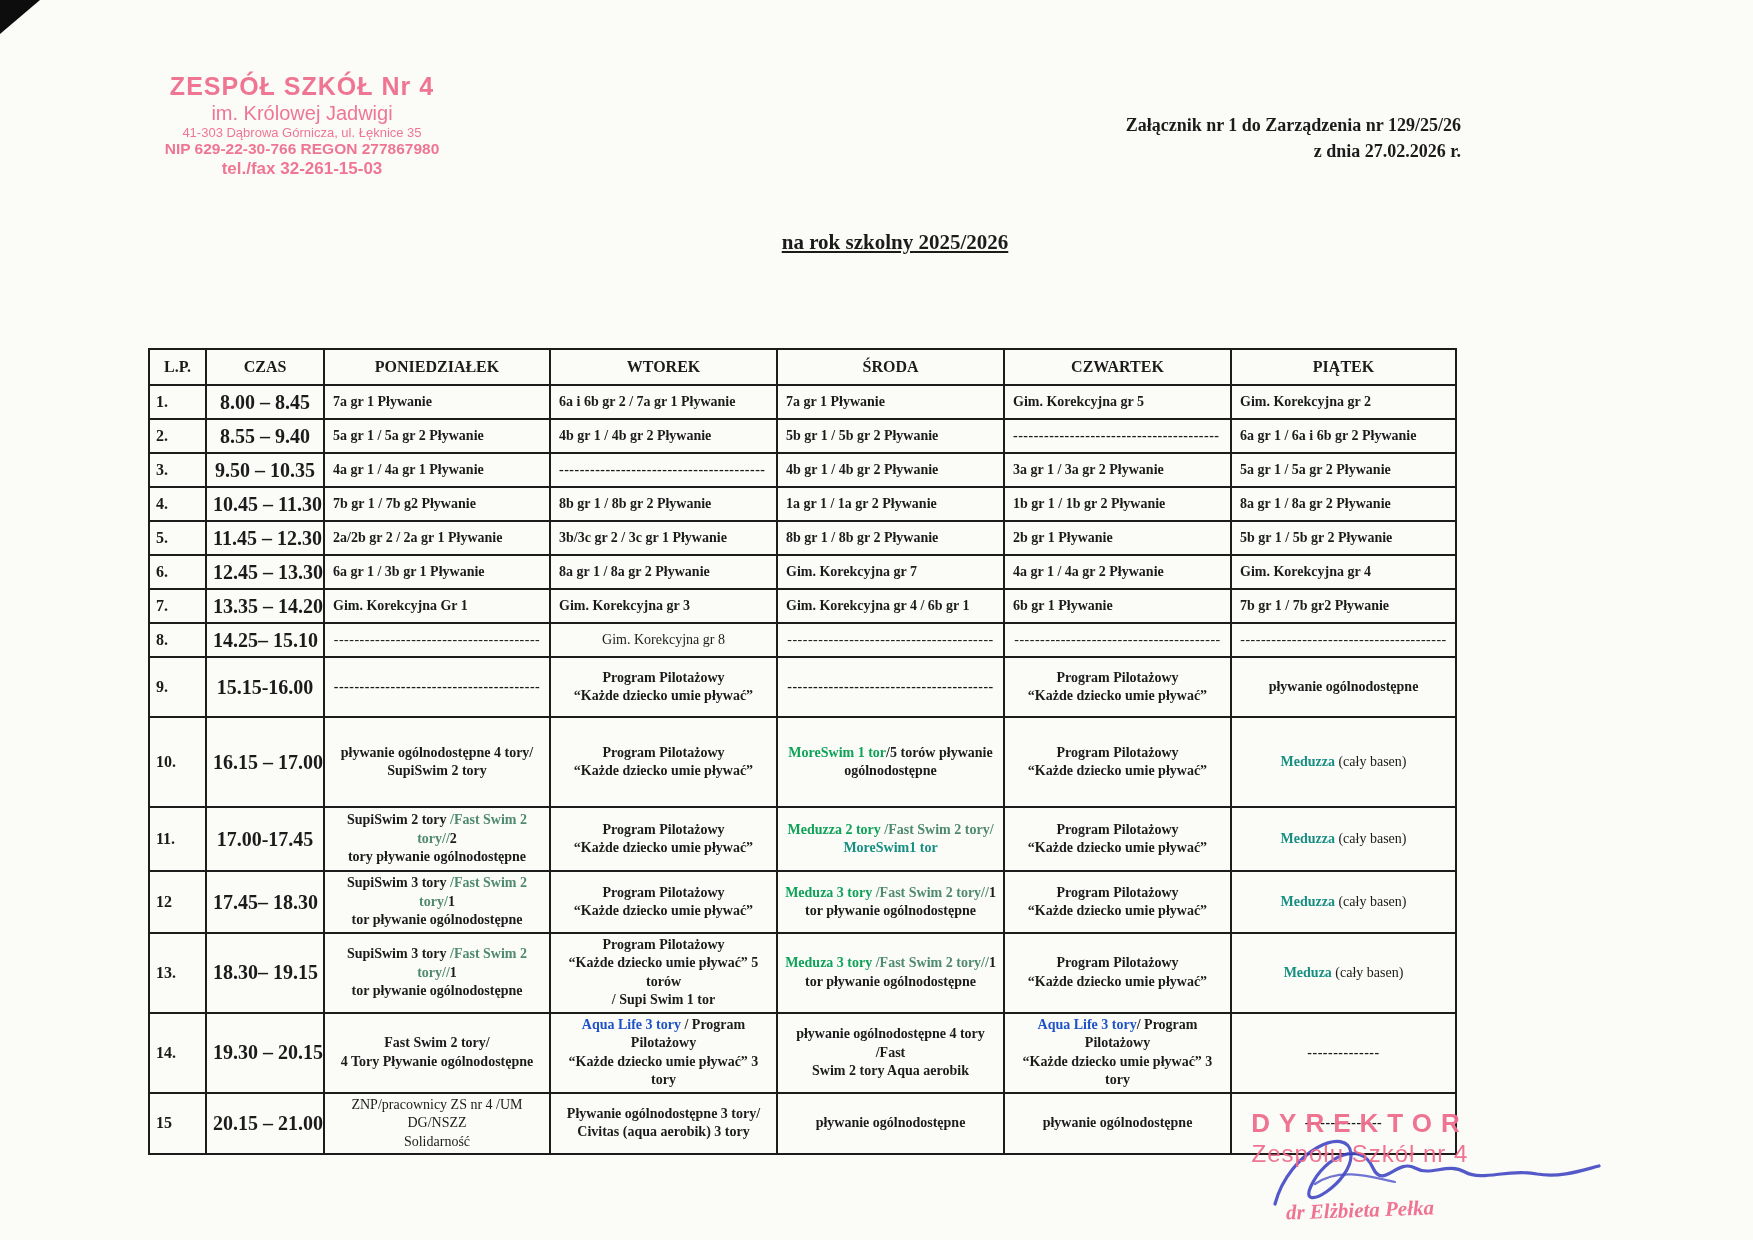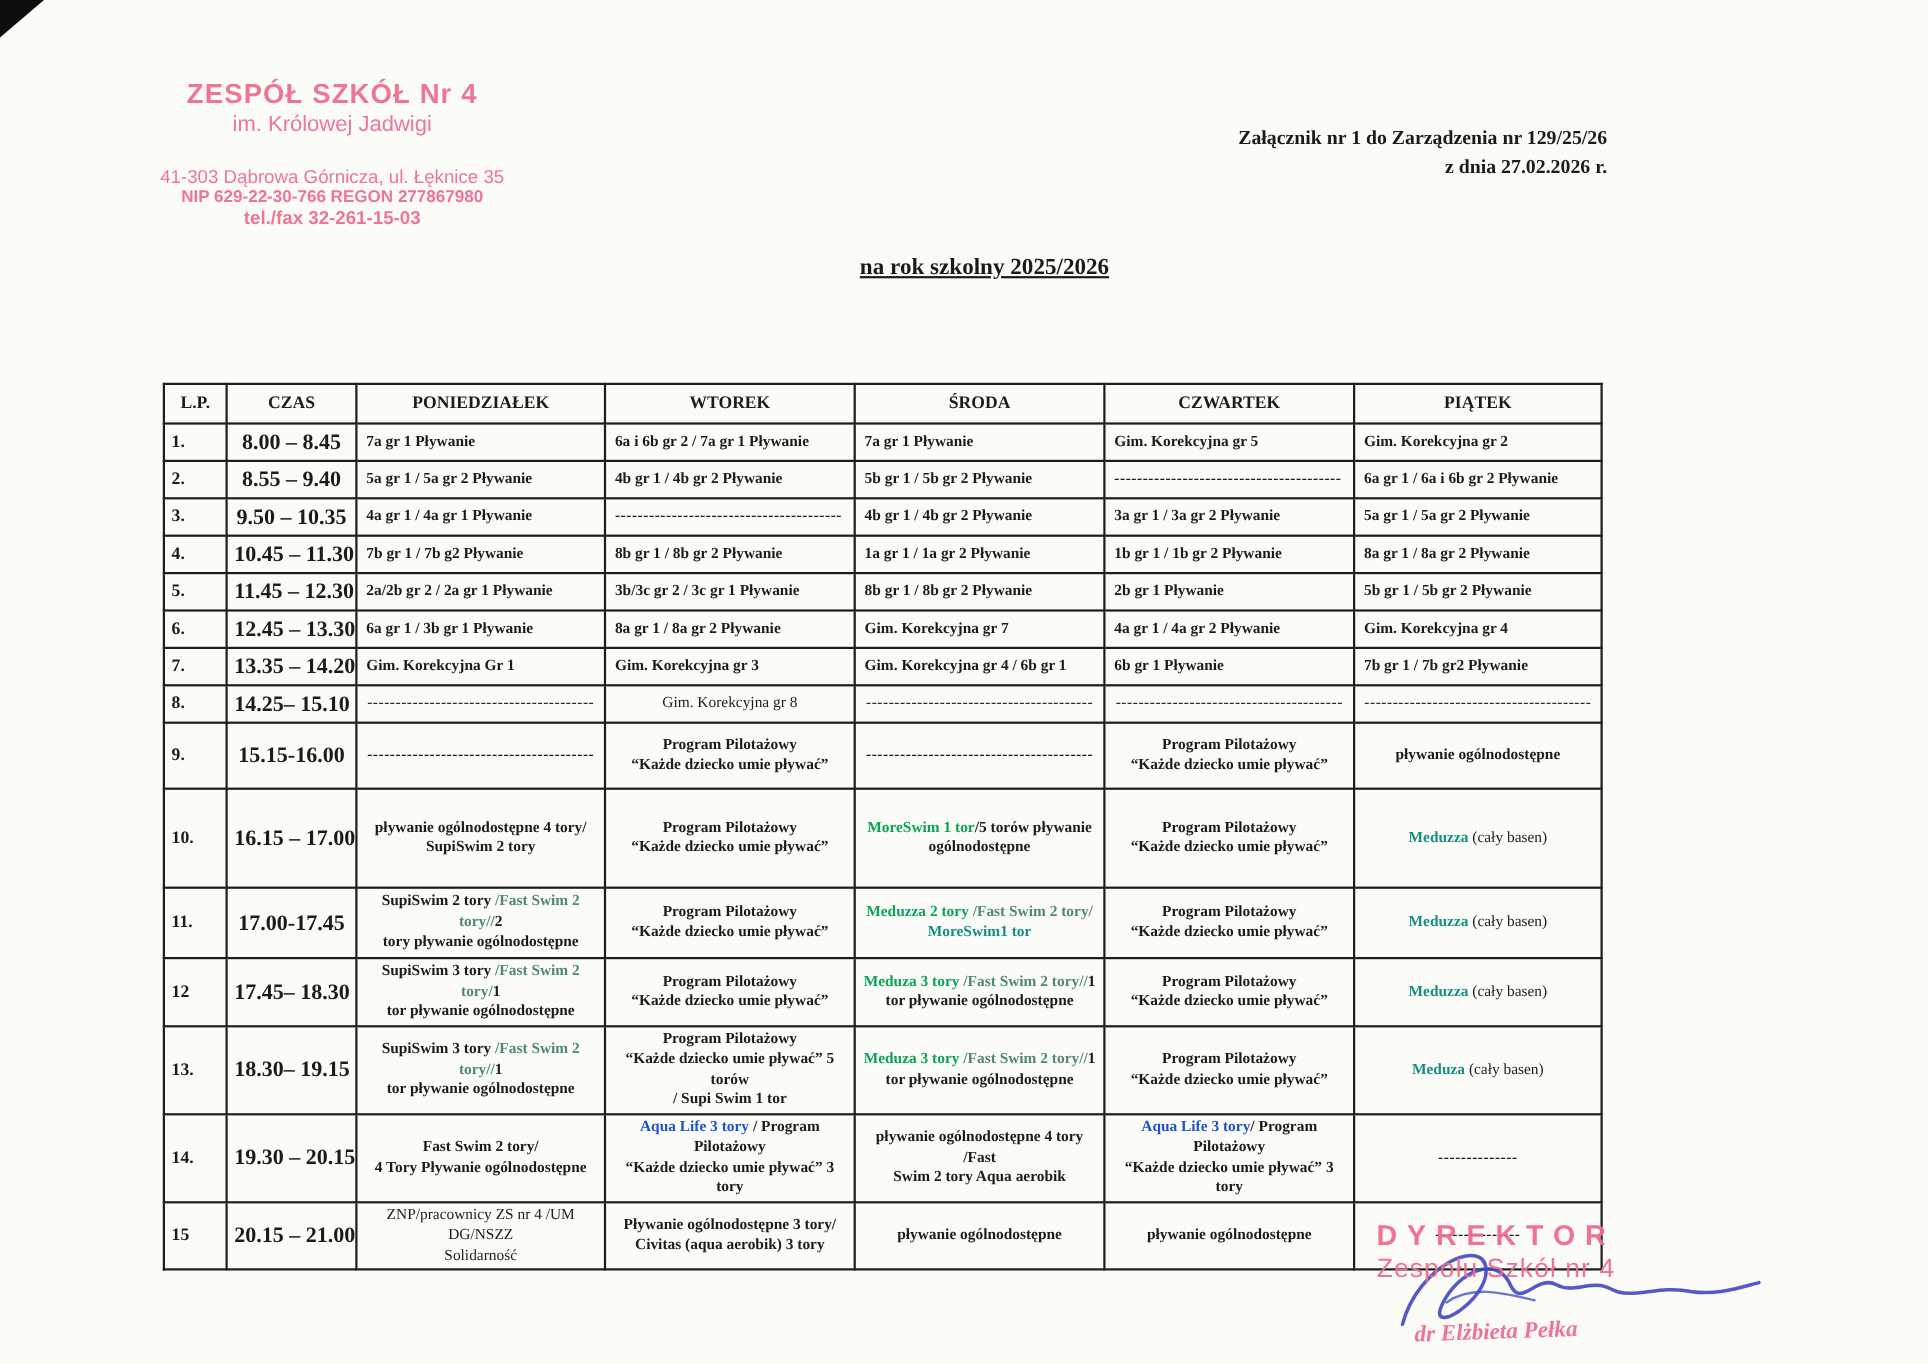--- a/index.html
+++ b/index.html
@@ -14,21 +14,21 @@
     border-top:34px solid #0d0d0d;border-right:40px solid transparent;
   }
   
   .school-stamp{
     position:absolute;left:92px;top:72px;width:420px;text-align:center;
     color:var(--stamp-pink);font-family:"Liberation Sans", sans-serif;
     line-height:1.18;opacity:.93;
   }
   .school-stamp .s1{font-size:25px;font-weight:bold;letter-spacing:1px;}
   .school-stamp .s2{font-size:20px;}
-  .school-stamp .s3{font-size:17px;margin-top:26px;}
+  .school-stamp .s3{font-size:13px;}
   .school-stamp .s4{font-size:15.5px;font-weight:bold;}
   .school-stamp .s5{font-size:17px;font-weight:bold;}
   
   .attachment{
     position:absolute;right:292px;top:112px;text-align:right;
     font-weight:bold;font-size:18px;line-height:1.45;
   }
   
   .title-block{position:absolute;left:70px;top:225px;width:1650px;text-align:center;}
   .title-l1{font-size:21.5px;font-weight:bold;text-decoration:underline;letter-spacing:.3px;}

